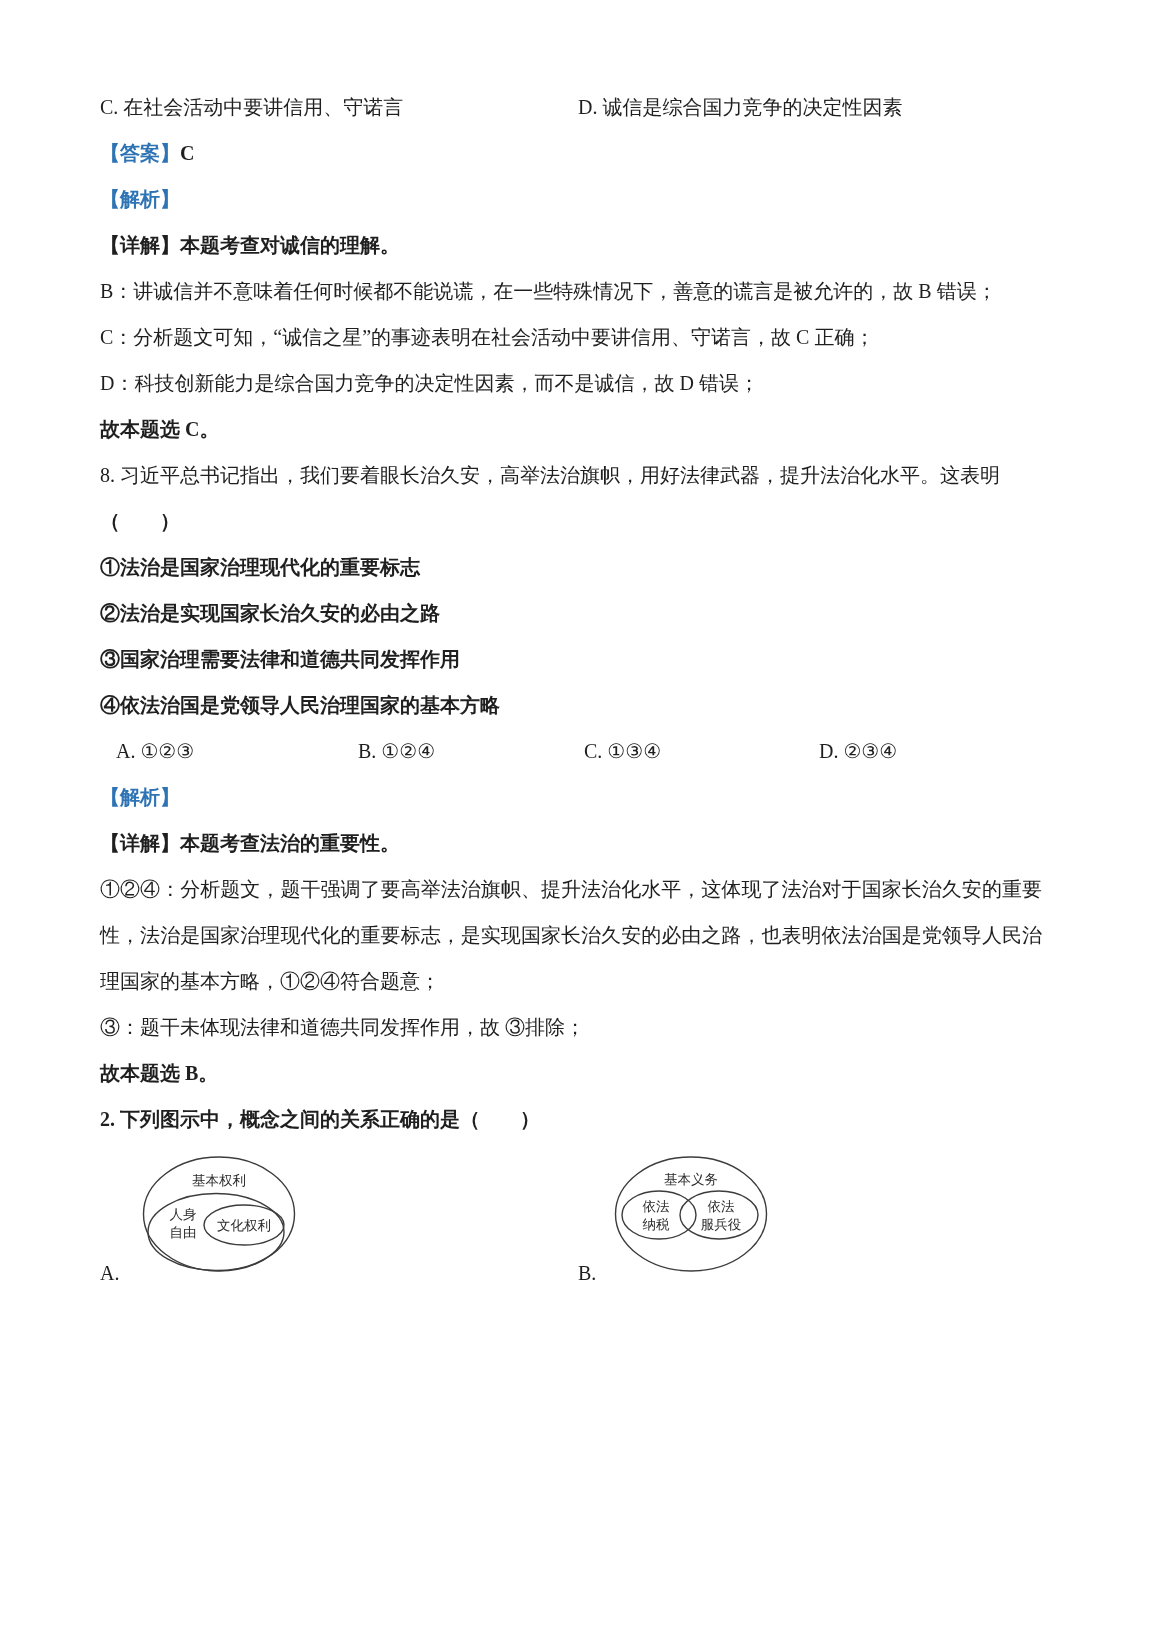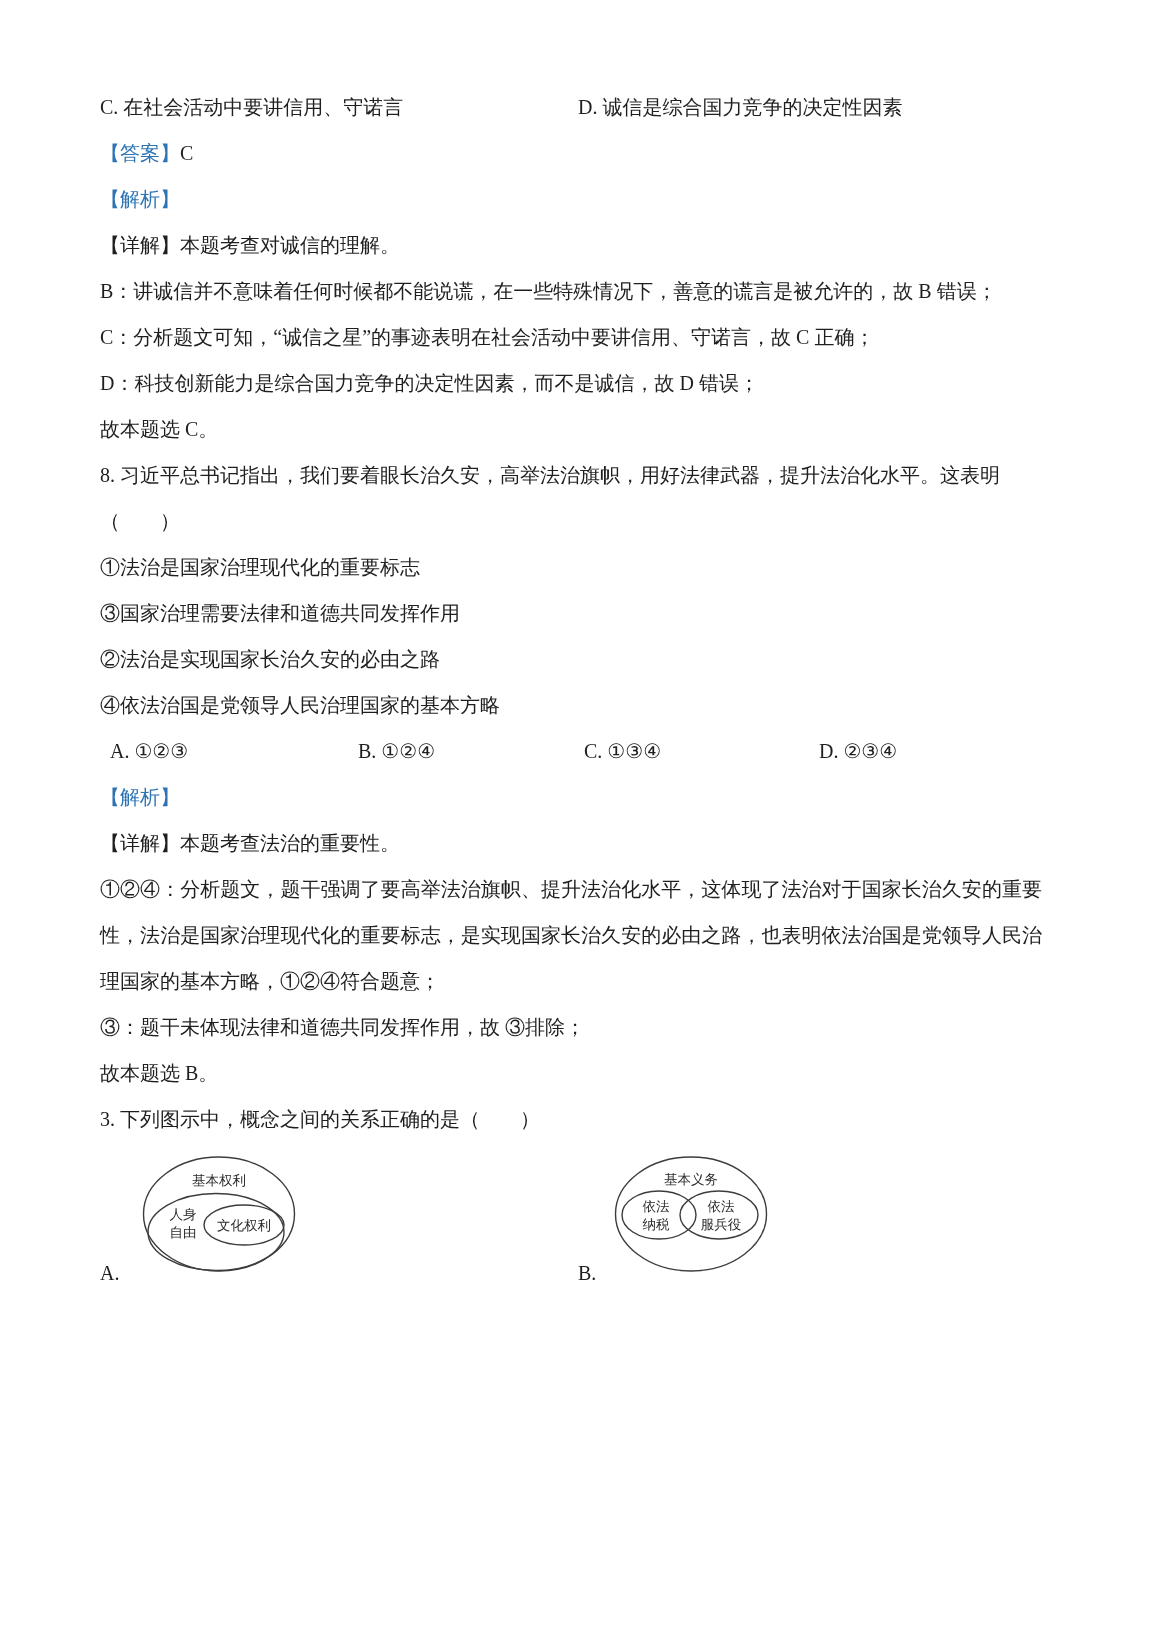--- a/index.html
+++ b/index.html
@@ -7,21 +7,21 @@
     width:1158px;height:1638px;position:relative;overflow:hidden;
     font-family:"Liberation Serif","DejaVu Serif",serif;
     color:#1f1f1f;
   }
   .page{padding:84px 116px 0 100px;}
   .ln{
     font-size:20px;line-height:46px;margin:0;
     text-align:justify;text-justify:inter-ideograph;
     white-space:normal;
   }
-  .ln.nojust{text-align:left;}
+  .ln.nojust{text-align:left;font-weight:bold;}
   .row{position:relative;height:46px;}
   .row span{position:absolute;top:0;font-size:20px;line-height:46px;white-space:nowrap;}
   .blue{color:#2E74B5;}
   .fig-area{position:relative;height:190px;}
   .fig-label{position:absolute;font-size:20px;line-height:22px;}
   svg text{font-family:"Liberation Serif","DejaVu Serif",serif;fill:#2b2b2b;}
   svg ellipse{fill:none;stroke:#3c3c3c;stroke-width:1.4;}
 </style>
 </head>
 <body>
@@ -42,42 +42,42 @@
   <p class="ln">B：讲诚信并不意味着任何时候都不能说谎，在一些特殊情况下，善意的谎言是被允许的，故 B 错误；</p>
   <p class="ln">C：分析题文可知，“诚信之星”的事迹表明在社会活动中要讲信用、守诺言，故 C 正确；</p>
   <p class="ln">D：科技创新能力是综合国力竞争的决定性因素，而不是诚信，故 D 错误；</p>
 
   <p class="ln nojust">故本题选 C。</p>
 
   <p class="ln">8. 习近平总书记指出，我们要着眼长治久安，高举法治旗帜，用好法律武器，提升法治化水平。这表明</p>
   <p class="ln nojust">（　　）</p>
 
   <p class="ln nojust">①法治是国家治理现代化的重要标志</p>
+  <p class="ln nojust">②法治是实现国家长治久安的必由之路</p>
   <p class="ln nojust">③国家治理需要法律和道德共同发挥作用</p>
-  <p class="ln nojust">②法治是实现国家长治久安的必由之路</p>
   <p class="ln nojust">④依法治国是党领导人民治理国家的基本方略</p>
 
   <div class="row">
-    <span style="left:10px">A. ①②③</span>
+    <span style="left:16px">A. ①②③</span>
     <span style="left:258px">B. ①②④</span>
     <span style="left:484px">C. ①③④</span>
     <span style="left:719px">D. ②③④</span>
   </div>
 
 
   <p class="ln nojust blue">【解析】</p>
 
   <p class="ln nojust">【详解】本题考查法治的重要性。</p>
 
   <p class="ln">①②④：分析题文，题干强调了要高举法治旗帜、提升法治化水平，这体现了法治对于国家长治久安的重要性，法治是国家治理现代化的重要标志，是实现国家长治久安的必由之路，也表明依法治国是党领导人民治理国家的基本方略，①②④符合题意；</p>
   <p class="ln">③：题干未体现法律和道德共同发挥作用，故 ③排除；</p>
 
   <p class="ln nojust">故本题选 B。</p>
 
-  <p class="ln nojust">3. 下列图示中，概念之间的关系正确的是（　　）</p>
+  <p class="ln nojust">2. 下列图示中，概念之间的关系正确的是（　　）</p>
 
   <div class="fig-area">
 
     <svg width="158" height="122" viewBox="0 0 158 122" style="position:absolute;left:40px;top:13px;">
       <ellipse cx="79" cy="59" rx="75.5" ry="57"></ellipse>
       <ellipse cx="76" cy="77" rx="68" ry="38.5"></ellipse>
       <ellipse cx="104" cy="70" rx="40" ry="20"></ellipse>
       <text x="79" y="30" font-size="13.5" text-anchor="middle">基本权利</text>
       <text x="43" y="64" font-size="13.5" text-anchor="middle">人身</text>
       <text x="43" y="82" font-size="13.5" text-anchor="middle">自由</text>

